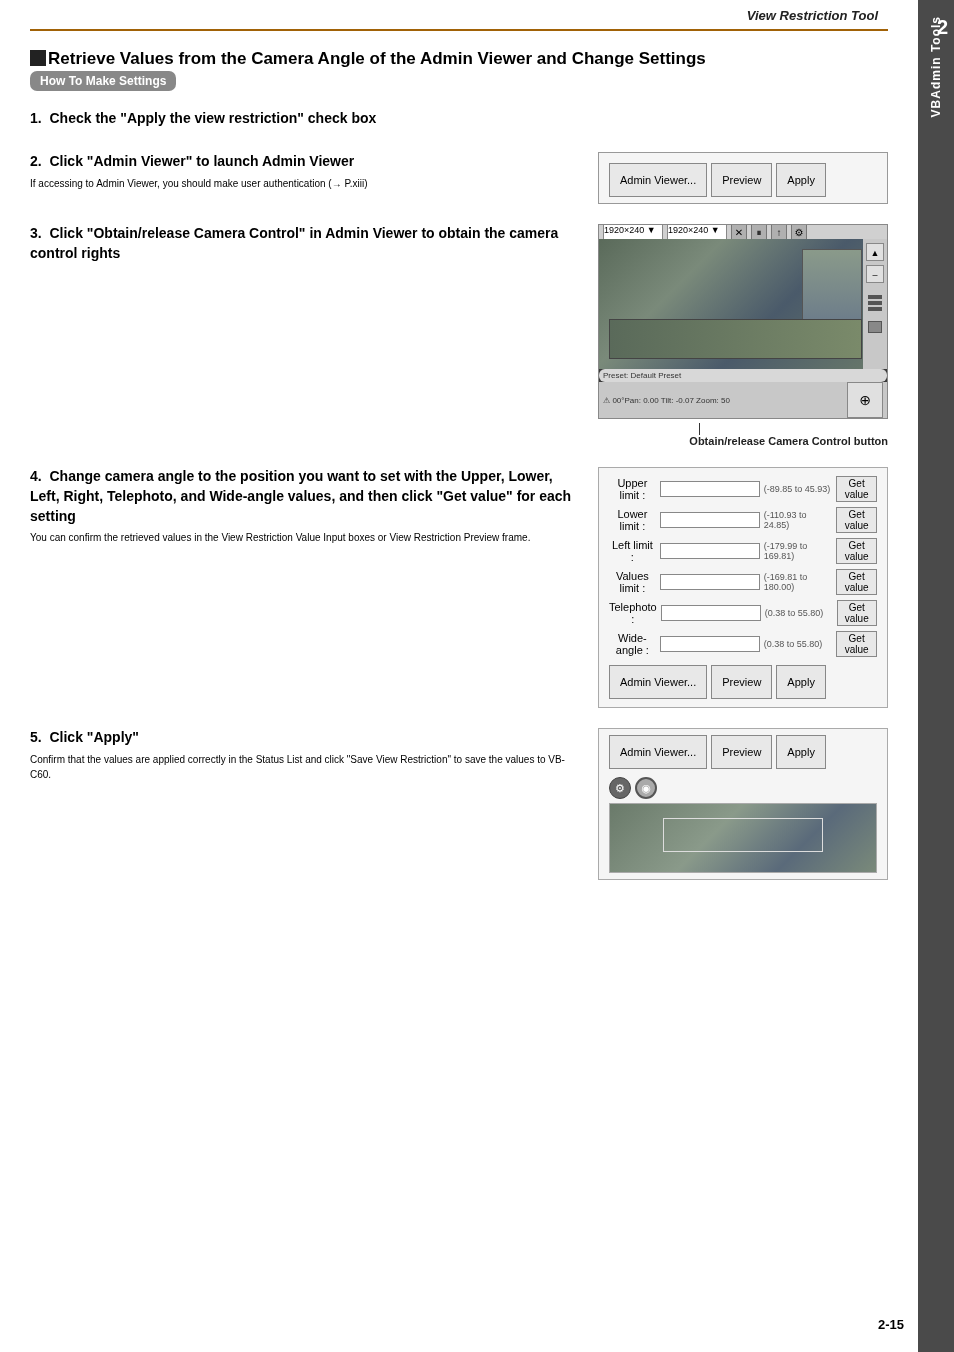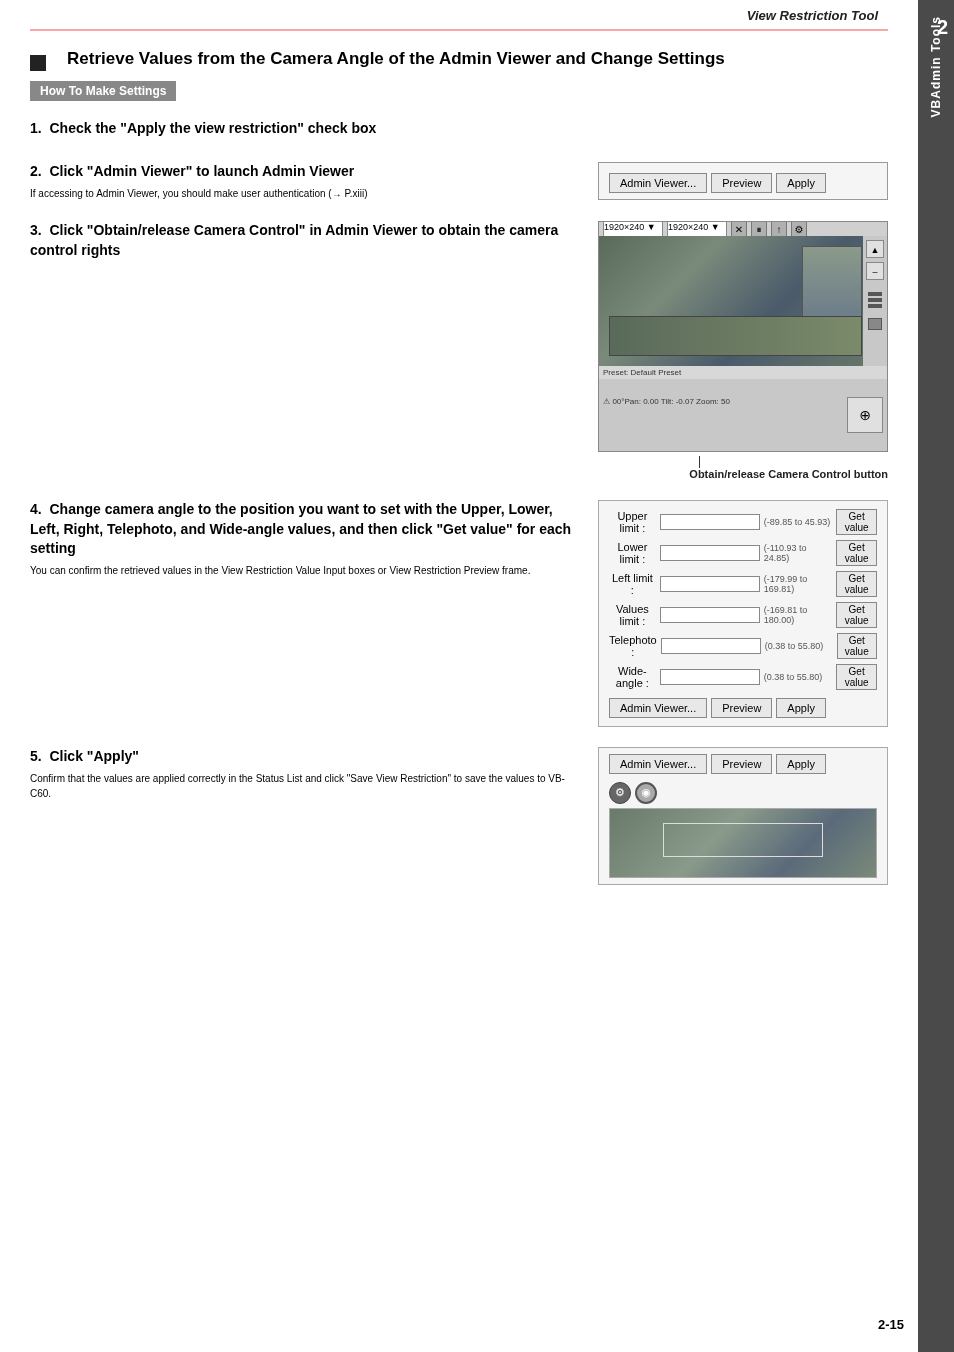--- a/index.html
+++ b/index.html
@@ -46,42 +46,42 @@
     }
 
     
     .main-content {
       margin-right: 36px;
       padding: 0 30px 40px 30px;
     }
 
     
     .header-bar {
-      border-bottom: 2px solid #fca5a5;
+      border-bottom: 2px solid #a16207;
       padding: 8px 0 6px 0;
       margin-bottom: 16px;
       text-align: right;
       padding-right: 10px;
     }
     .header-title {
       font-size: 13px;
       font-style: italic;
       font-weight: bold;
       color: #222;
     }
 
     
     .section-title {
       font-size: 17px;
       font-weight: bold;
-      margin-bottom: 10px;
+      margin-bottom: 0;
       line-height: 1.4;
       display: flex;
-      align-items: flex-end;
-      gap: 21px;
+      align-items: flex-start;
+      gap: 2px;
     }
     .section-title-square {
       display: inline-block;
       width: 16px;
       height: 16px;
       background: #222;
       flex-shrink: 0;
       margin-top: 3px;
     }
 
@@ -93,20 +93,21 @@
 
     
     .how-to-badge {
       display: inline-block;
       background: #888;
       color: white;
       font-size: 12px;
       font-weight: bold;
       padding: 3px 10px;
       margin-bottom: 18px;
+      border-radius: 7px;
     }
 
     
     .steps-area {
       display: flex;
       flex-direction: column;
       gap: 0;
     }
 
     .step-row {
@@ -172,21 +173,21 @@
 
     .ui-buttons-row {
       display: flex;
       gap: 4px;
       margin-top: 4px;
     }
 
     .ui-button {
       border: 1px solid #888;
       background: #e8e8e8;
-      padding: 3px 10px;
+      padding: 10px 10px;
       font-size: 11px;
       cursor: pointer;
     }
 
     
     .camera-viewer {
       border: 1px solid #888;
       background: #3a3a3a;
       position: relative;
       overflow: hidden;
@@ -248,27 +249,29 @@
       font-size: 9px;
       text-align: center;
       line-height: 18px;
     }
 
     .camera-status-bar {
       background: #d8d8d8;
       padding: 2px 4px;
       font-size: 8px;
       color: #333;
+      border-radius: 6px;
     }
 
     .camera-ptz-row {
       background: #c8c8c8;
       display: flex;
+      align-items: center;
       gap: 2px;
-      padding: 18px 4px;
+      padding: 0 4px;
       font-size: 8px;
     }
 
     .ptz-cross {
       width: 36px;
       height: 36px;
       background: #e0e0e0;
       border: 1px solid #888;
       display: flex;
       align-items: center;

